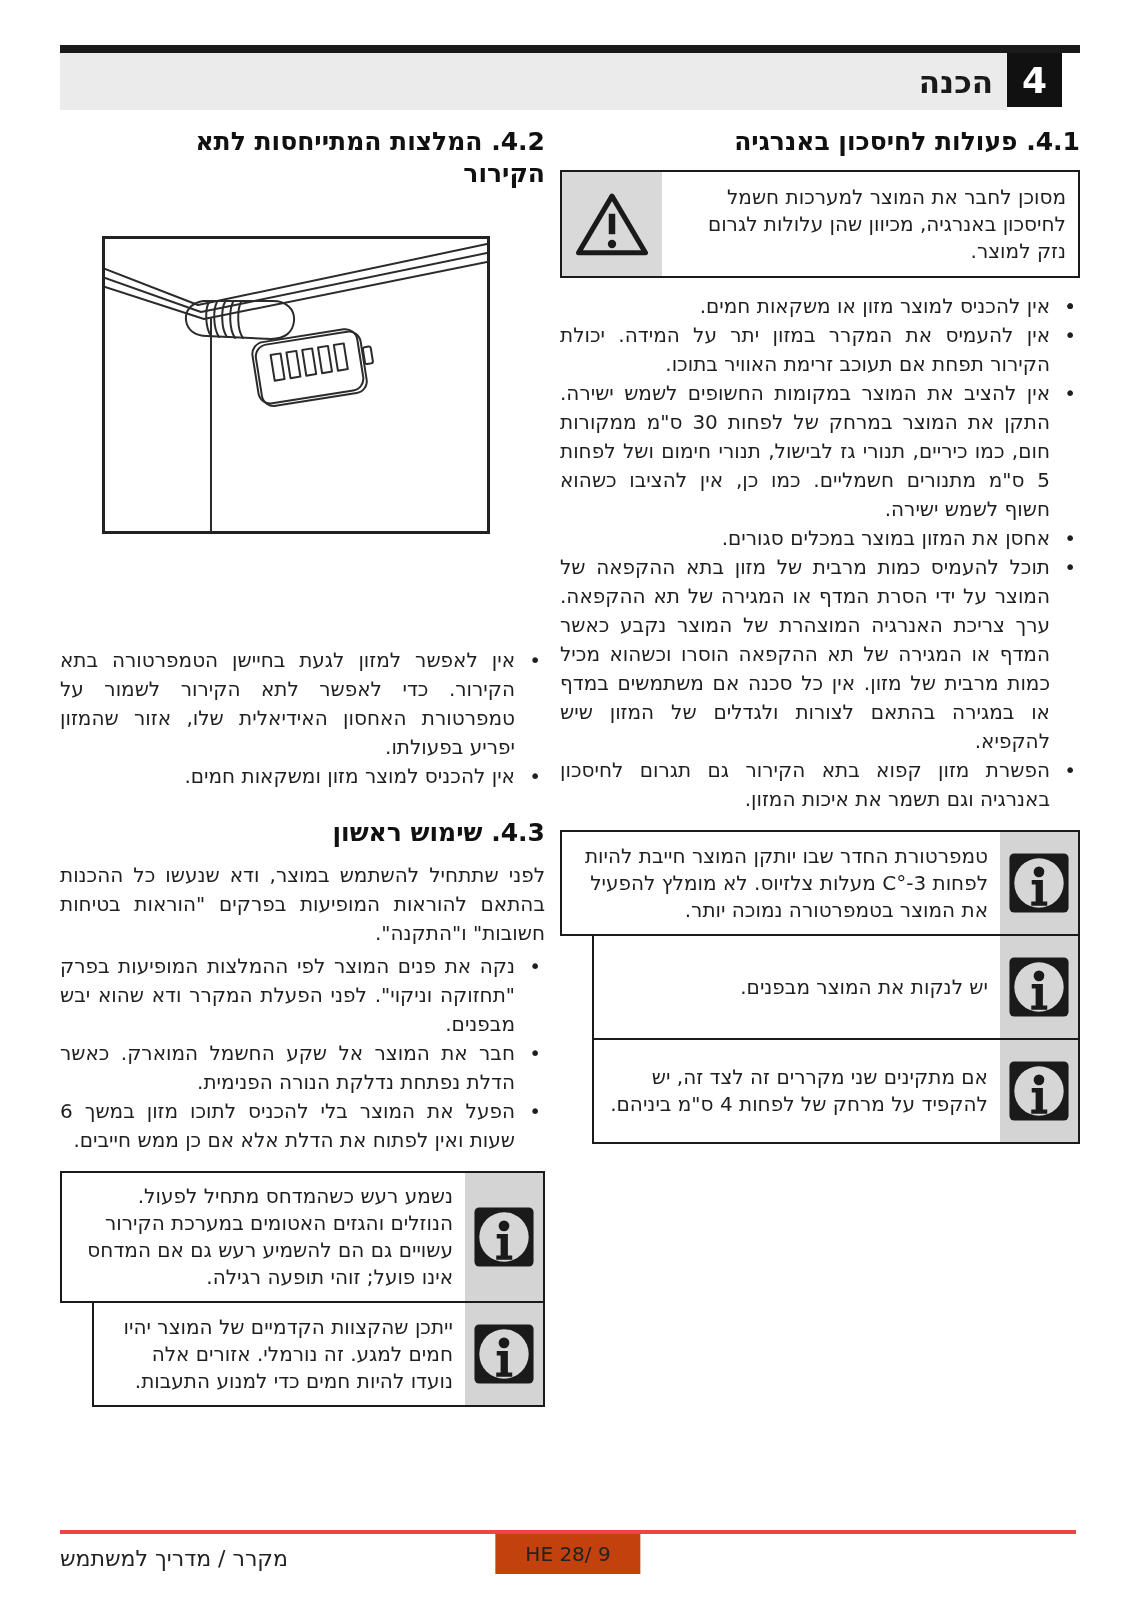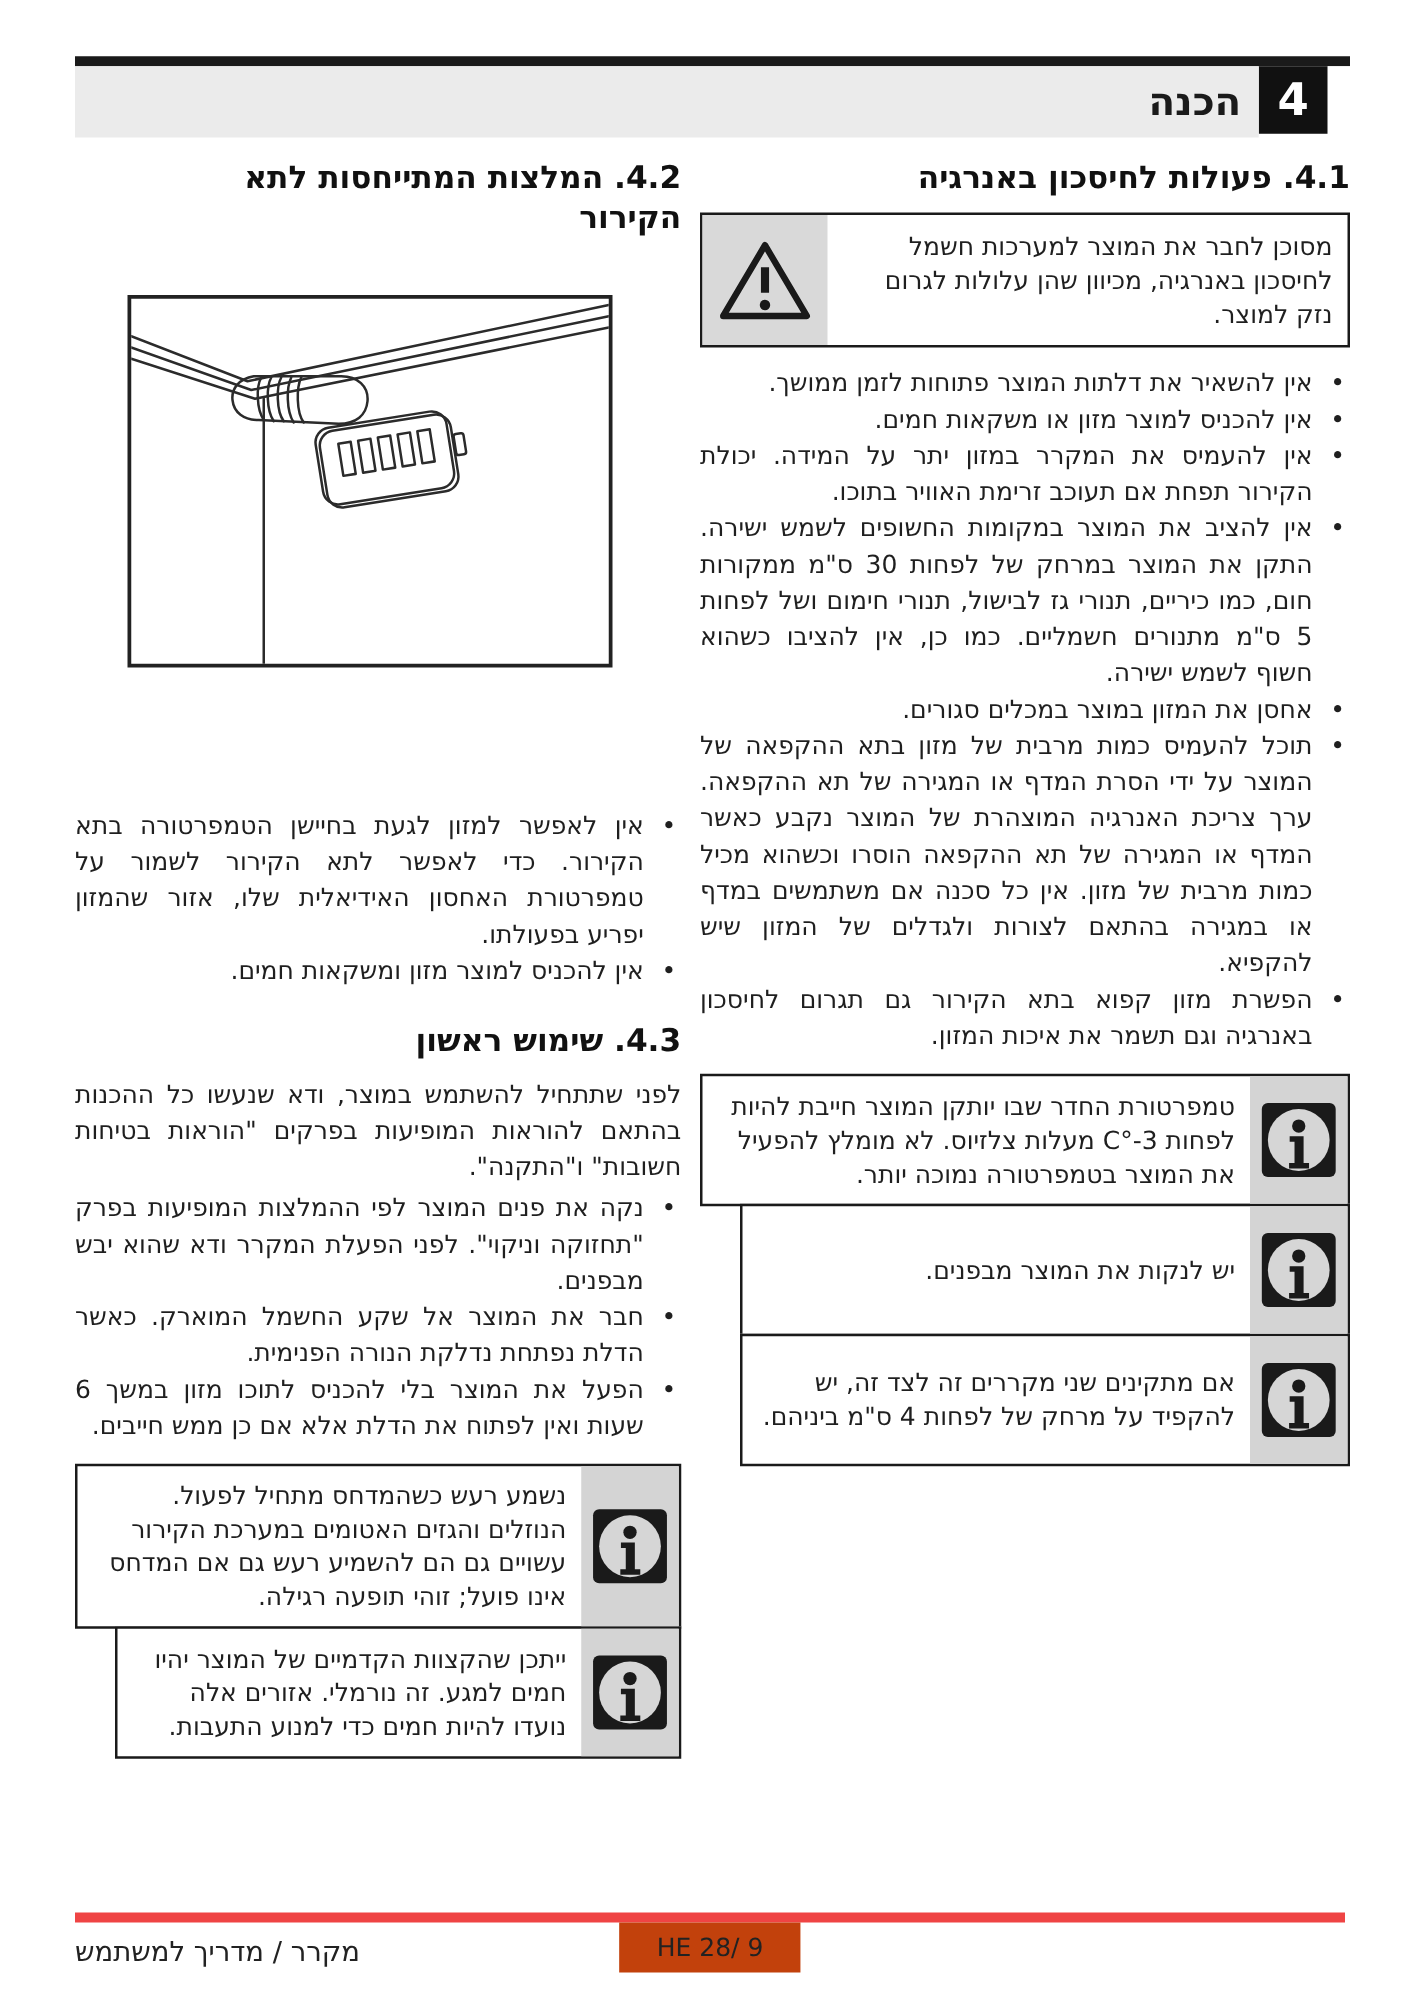--- a/index.html
+++ b/index.html
@@ -53,21 +53,21 @@
   .info-strip{width:78px;background:#d4d4d4;display:flex;align-items:center;justify-content:center;flex-shrink:0;}
   .info-text{flex:1;margin:0;padding:10px 12px;font-size:20px;line-height:27px;text-align:right;align-self:center;}
   
   .fig{
     box-sizing:content-box;width:382px;height:292px;border:3px solid #222;
     margin:46px 55px 112px 0;background:#fff;
   }
   .fig svg{display:block;width:382px;height:292px;}
   .sec43-h{margin-top:26px;}
   
-  .footer{position:absolute;top:1530px;right:52px;left:60px;border-top:8px solid #ef4444;text-decoration:underline;}
+  .footer{position:absolute;top:1530px;right:52px;left:60px;border-top:4px solid #ef4444;text-decoration:underline;}
   .footer-inner{position:relative;height:58px;}
   .footer-doc{position:absolute;left:0;top:12px;font-size:22px;color:#222;}
   .footer-page{
     position:absolute;left:50%;transform:translateX(-50%);top:0;
     background:#c2410c;padding:8px 30px;font-size:20px;direction:ltr;color:#222;
   }
 </style>
 </head>
 <body>
 
@@ -94,21 +94,21 @@
         <div class="warn-strip">
           <svg width="78" height="70" viewBox="0 0 84 74" aria-hidden="true">
             <path d="M42,7 L78,68 L6,68 Z" fill="none" stroke="#1a1a1a" stroke-width="5.5" stroke-linejoin="round"></path>
             <path d="M42,26 L42,48" stroke="#1a1a1a" stroke-width="7" stroke-linecap="butt"></path>
             <circle cx="42" cy="58.5" r="4.5" fill="#1a1a1a"></circle>
           </svg>
         </div>
       </div>
 
       <ul class="blist">
-        <li><span class="bmark">•</span><span>אין להשאיר את דלתות המוצר פתוחות לזמן ממושך.</span></li>
+        <li><span class="bmark">•</span></li>
         <li><span class="bmark">•</span><span>אין להכניס למוצר מזון או משקאות חמים.</span></li>
         <li><span class="bmark">•</span><span>אין להעמיס את המקרר במזון יתר על המידה. יכולת הקירור תפחת אם תעוכב זרימת האוויר בתוכו.</span></li>
         <li><span class="bmark">•</span><span>אין להציב את המוצר במקומות החשופים לשמש ישירה. התקן את המוצר במרחק של לפחות 30 ס"מ ממקורות חום, כמו כיריים, תנורי גז לבישול, תנורי חימום ושל לפחות 5 ס"מ מתנורים חשמליים. כמו כן, אין להציבו כשהוא חשוף לשמש ישירה.</span></li>
         <li><span class="bmark">•</span><span>אחסן את המזון במוצר במכלים סגורים.</span></li>
         <li><span class="bmark">•</span><span>תוכל להעמיס כמות מרבית של מזון בתא ההקפאה של המוצר על ידי הסרת המדף או המגירה של תא ההקפאה. ערך צריכת האנרגיה המוצהרת של המוצר נקבע כאשר המדף או המגירה של תא ההקפאה הוסרו וכשהוא מכיל כמות מרבית של מזון. אין כל סכנה אם משתמשים במדף או במגירה בהתאם לצורות ולגדלים של המזון שיש להקפיא.</span></li>
         <li><span class="bmark">•</span><span>הפשרת מזון קפוא בתא הקירור גם תגרום לחיסכון באנרגיה וגם תשמר את איכות המזון.</span></li>
       </ul>
 
       <div class="info-stack">
         <div class="info-box">

